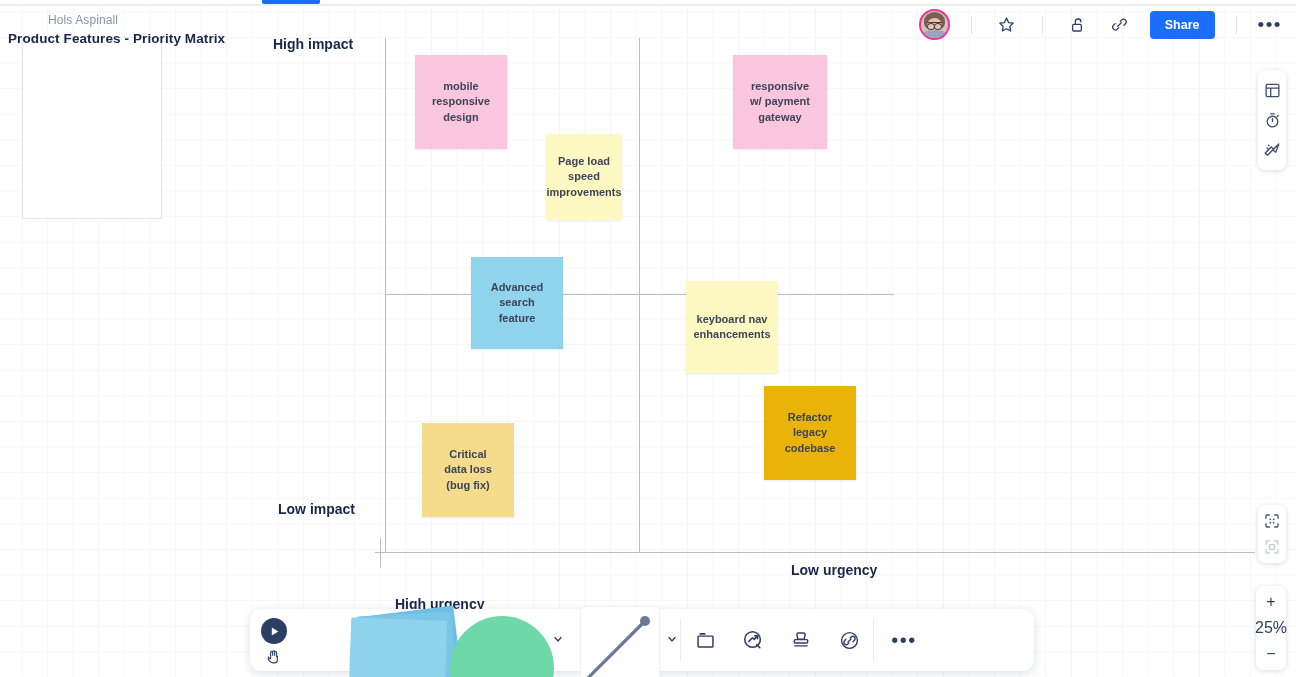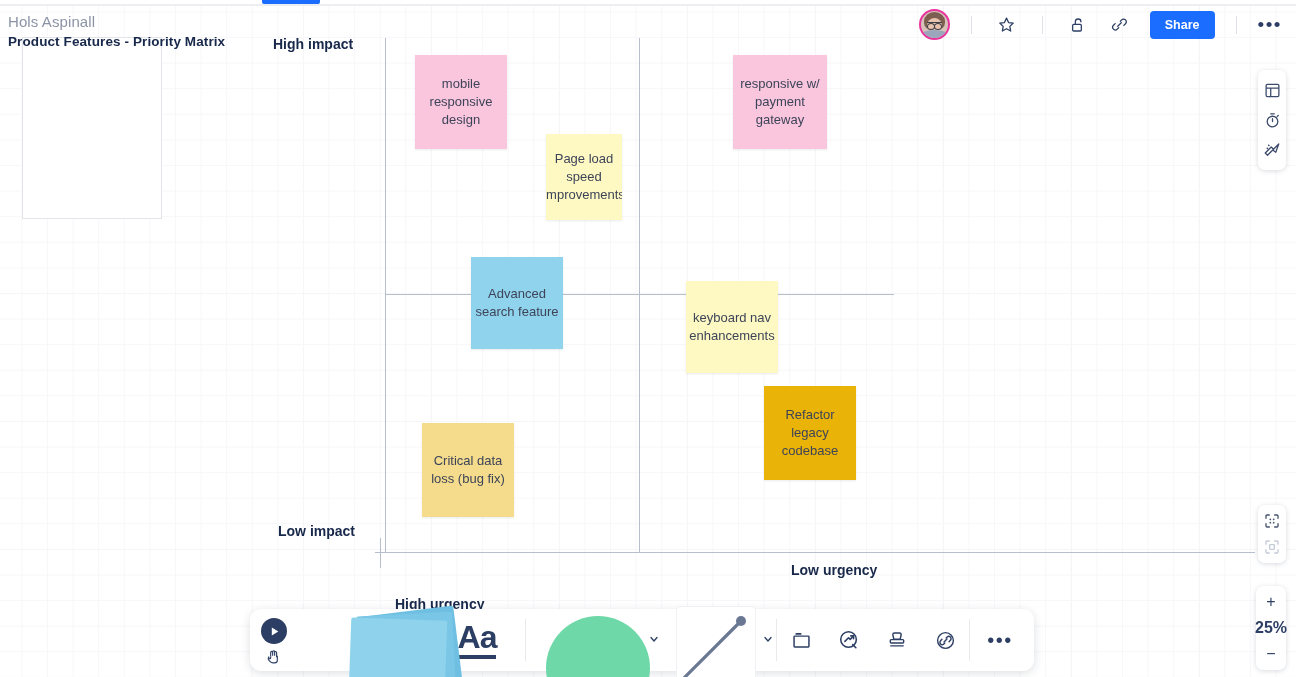--- a/index.html
+++ b/index.html
@@ -37,21 +37,21 @@
   #tab-indicator {
     position: absolute; top: 0; left: 262px; width: 58px; height: 4px;
     background: #1a6dff; border-radius: 0 0 2px 2px;
   }
   #topbar-line {
     position: absolute; top: 4px; left: 0; width: 1296px; height: 2px;
     background: #eceef1;
   }
 
   #board-meta { position: absolute; top: 13px; left: 8px; z-index: 30; }
-  #board-owner { font-size: 15px; color: #8b94a5; letter-spacing: .1px; }
+  #board-owner { font-size: 12px; color: #8b94a5; letter-spacing: .1px; margin-left: 40px; }
   #board-title {
     font-size: 13.5px; font-weight: bold; color: #18284a;
     margin-top: 4px; letter-spacing: .1px; white-space: nowrap;
   }
 
   
   #top-right {
     position: absolute; top: 9px; right: 14px; z-index: 30;
     display: flex; align-items: center; gap: 12px;
   }
@@ -107,36 +107,36 @@
     align-items: center; justify-content: center; color: #3c4a6b;
     cursor: pointer; margin: 1px 0; }
   #rail-fit { bottom: 114px; padding: 3px 0; }
   #rail-fit .ri { width: 28px; height: 26px; display: flex;
     align-items: center; justify-content: center; color: #46536f; cursor: pointer; }
   #rail-zoom { bottom: 7px; padding: 3px 0; width: 30px; }
   #rail-zoom .zi {
     width: 30px; height: 26px; display: flex; align-items: center;
     justify-content: center; color: #2c3e63; font-size: 16px; cursor: pointer;
   }
-  #zoom-level { font-size: 10.5px; font-weight: bold; color: #2c3e63; }
+  #zoom-level { font-size: 10.5px; font-weight: normal; color: #2c3e63; }
 
   
   .axis-line { position: absolute; background: #b7bfcd; z-index: 5; }
   .axis-label {
     position: absolute; font-size: 14px; font-weight: bold;
     color: #18284a; z-index: 6; white-space: nowrap;
   }
 
   .note {
     position: absolute; z-index: 10;
     display: flex; align-items: center; justify-content: center;
-    text-align: center; padding: 1px;
-    font-size: 13px; line-height: 1.38; color: #3d4458;
+    text-align: center; padding: 16px;
+    font-size: 11px; line-height: 1.38; color: #3d4458;
     box-shadow: 0 1px 2px rgba(40,50,80,.10);
-    cursor: pointer; overflow: hidden;
+    cursor: pointer; overflow: hidden; font-weight: bold;
   }
 
   .frame-box {
     position: absolute; z-index: 8;
     background: #ffffff; border: 1px solid #e2e4e9;
   }
 
   
   #toolbar {
     position: absolute; left: 250px; bottom: 6px; width: 784px; height: 62px;
@@ -208,21 +208,21 @@
 
   <div class="frame-box" style="left:22px; top:37px; width:140px; height:182px;"></div>
 
   <div class="axis-line" style="left:385px; top:38px; width:1px; height:515px;"></div>
   <div class="axis-line" style="left:639px; top:38px; width:1px; height:515px;"></div>
   <div class="axis-line" style="left:385px; top:294px; width:509px; height:1px;"></div>
   <div class="axis-line" style="left:375px; top:552px; width:880px; height:1px;"></div>
   <div class="axis-line" style="left:380px; top:538px; width:1px; height:30px;"></div>
 
   <div class="axis-label" style="left:273px; top:36px;">High impact</div>
-  <div class="axis-label" style="left:278px; top:523px;">Low impact</div>
+  <div class="axis-label" style="left:278px; top:501px;">Low impact</div>
   <div class="axis-label" style="left:395px; top:596px;">High urgency</div>
   <div class="axis-label" style="left:791px; top:562px;">Low urgency</div>
 
   <div id="notes-layer">
       <div class="note" style="left: 415px; top: 55px; width: 92px; height: 94px; background: rgb(249, 198, 222);">mobile responsive design</div>
       <div class="note" style="left: 546px; top: 134px; width: 76px; height: 86px; background: #fef9c3;">Page load speed improvements</div>
       <div class="note" style="left: 733px; top: 55px; width: 94px; height: 94px; background: rgb(249, 198, 222);">responsive w/ payment gateway</div>
       <div class="note" style="left: 471px; top: 257px; width: 92px; height: 92px; background: rgb(144, 211, 236);">Advanced search feature</div>
       <div class="note" style="left: 686px; top: 281px; width: 92px; height: 92px; background: #fef9c3;">keyboard nav enhancements</div>
       <div class="note" style="left: 764px; top: 386px; width: 92px; height: 94px; background: #eab308;">Refactor legacy codebase</div>
@@ -333,23 +333,20 @@
     </div>
 
     <div id="tb-notes">
       <div class="stack" id="s3"></div>
       <div class="stack" id="s1"></div>
       <div class="stack" id="s2"></div>
     </div>
 
     <div class="tb-div"></div>
 
-    <div id="tb-text">
-      <div id="aa">Aa</div>
-    </div>
 
     <div class="tb-div"></div>
 
     <div id="tb-shape">
       <div id="green-shape"></div>
       <div class="chev" style="right:6px; top:24px;">
         <svg width="12" height="12" viewBox="0 0 24 24" fill="none" stroke="currentColor" stroke-width="2.6" stroke-linecap="round" stroke-linejoin="round">
             <polyline points="6,9 12,16 18,9"></polyline>
           </svg>
       </div>

